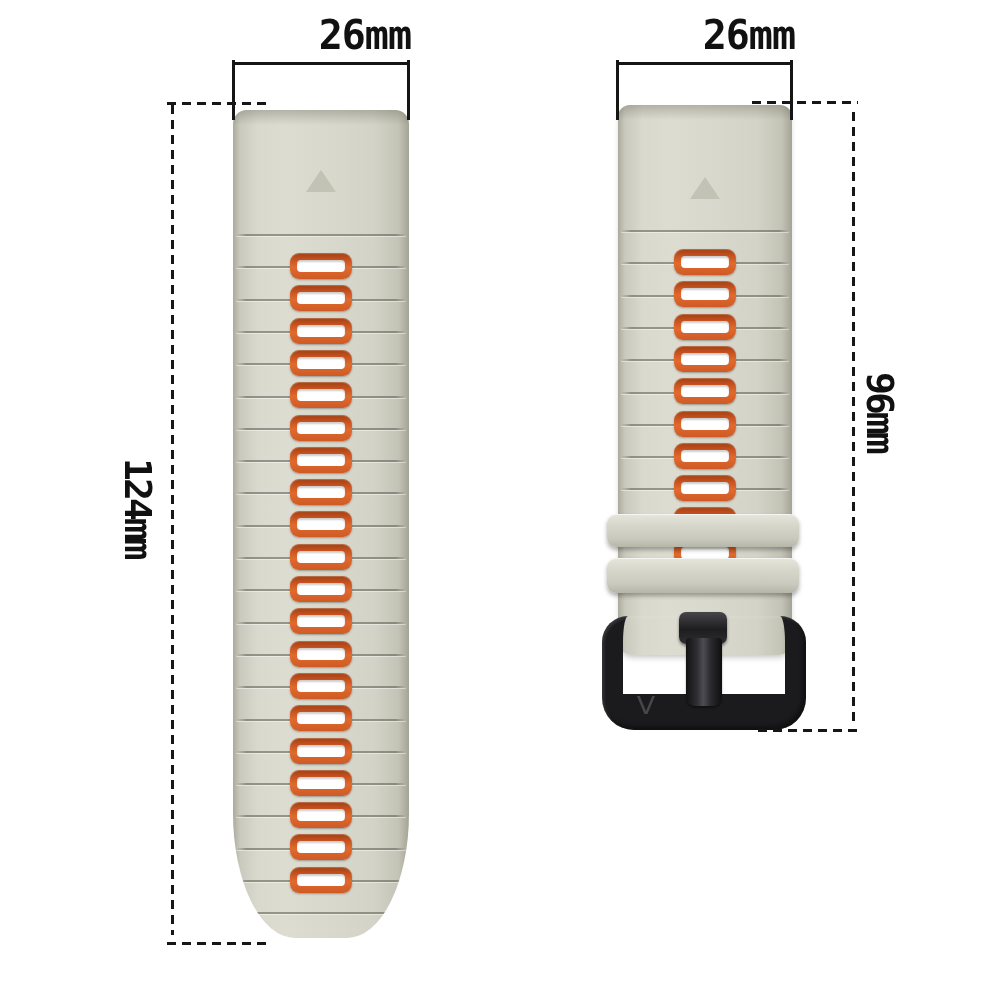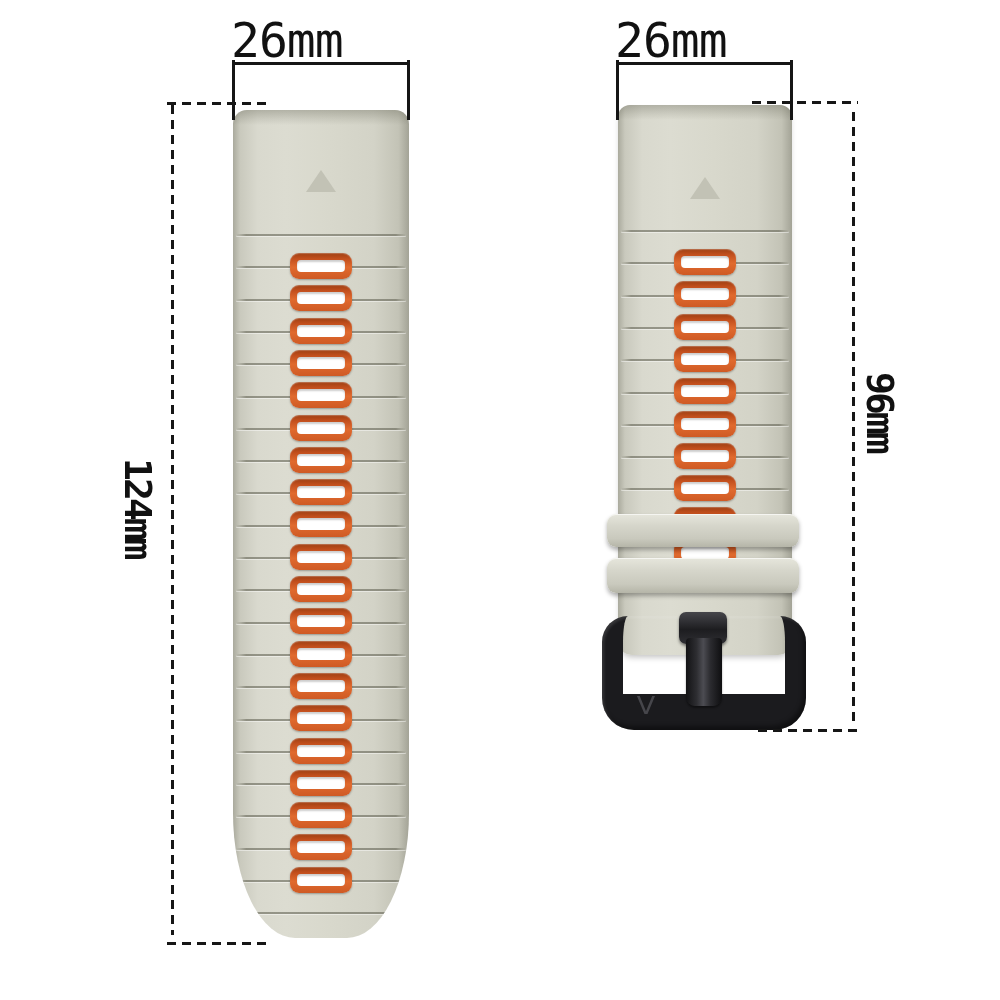--- a/index.html
+++ b/index.html
@@ -46,21 +46,21 @@
                    box-shadow:0 2px 3px rgba(0,0,0,.45);}
   .buckle-pin{position:absolute;left:686px;top:638px;width:36px;height:68px;border-radius:4px 4px 9px 9px;z-index:8;
               background:linear-gradient(90deg,#121214 0%,#2e2e32 30%,#4c4c52 48%,#2b2b2f 68%,#0e0e10 100%);
               box-shadow:0 2px 2px rgba(0,0,0,.4);}
   .buckle-logo{position:absolute;left:628px;top:690px;width:36px;height:32px;z-index:8;
                color:#46464b;font-size:27px;font-weight:400;line-height:32px;text-align:center;
                font-family:"DejaVu Sans","Liberation Sans",sans-serif;transform:scaleY(.92);}
 
   
   .dim{z-index:10;}
-  .dim-label{position:absolute;font-size:48px;font-weight:400;letter-spacing:-1px;text-align:left;}
+  .dim-label{position:absolute;font-size:40px;font-weight:700;letter-spacing:-1px;text-align:right;}
   .dim-label-v{position:absolute;font-size:38px;font-weight:700;letter-spacing:-3px;
                writing-mode:vertical-rl;text-orientation:mixed;}
   .lbl-26-left{left:231px;top:12px;width:180px;}
   .lbl-26-right{left:615px;top:12px;width:180px;}
   .lbl-124{left:116px;top:458px;}
   .lbl-96{left:858px;top:372px;}
   .dim-line{position:absolute;height:3px;background:#151515;}
   .line-26-left{left:233px;top:62px;width:177px;}
   .line-26-right{left:618px;top:62px;width:175px;}
   .tick{position:absolute;width:3px;height:60px;top:60px;background:#151515;}

